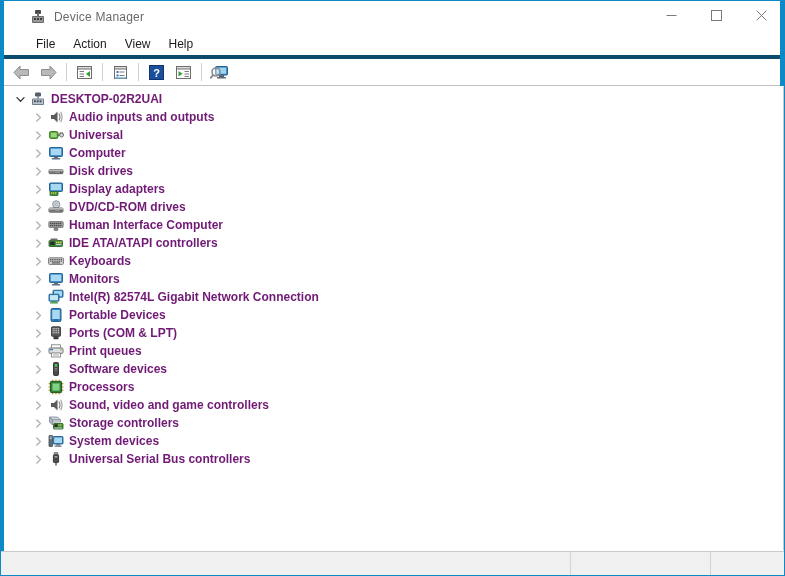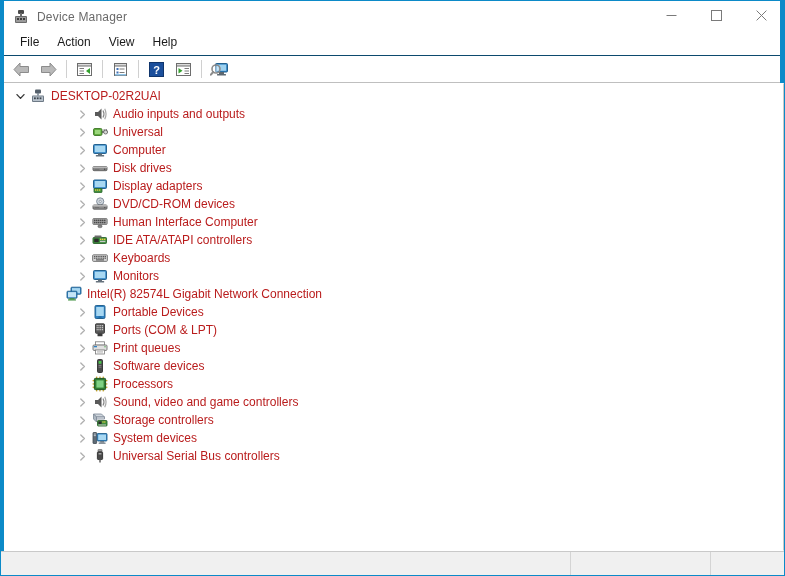--- a/index.html
+++ b/index.html
@@ -35,21 +35,21 @@
     background: #ffffff;
     border-bottom: 1px solid #ffffff;
     display: flex;
     align-items: center;
     position: relative;
     margin-left: -1px;
   }
   #title-left {
     display: flex;
     align-items: center;
-    padding-left: 9px;
+    padding-left: 26px;
     gap: 8px;
   }
   #app-icon {
     width: 16px;
     height: 16px;
     position: relative;
     flex: 0 0 auto;
   }
   #title-text {
     font-size: 12px;
@@ -73,23 +73,23 @@
     cursor: default;
   }
   .win-btn svg { display: block; }
 
   
   #menubar {
     height: 22px;
     min-height: 22px;
     background: #ffffff;
     display: flex;
-    align-items: flex-start;
-    padding-left: 7px;
-    border-bottom: 1px solid #0c4a6e;
+    align-items: center;
+    padding-left: 23px;
+    border-bottom: 4px solid #0c4a6e;
     margin-left: -1px;
   }
   .menu-item {
     font-size: 12px;
     color: #1a1a1a;
     padding: 2px 9px 3px 9px;
     cursor: default;
     white-space: nowrap;
   }
 
@@ -154,27 +154,28 @@
     width: 20px;
     height: 18px;
     flex: 0 0 20px;
     display: flex;
     align-items: center;
     justify-content: center;
   }
   .icon-box svg { display: block; }
   .label-box {
     font-size: 12px;
-    color: #b91c1c;
+    color: #701a75;
     padding: 0 3px;
     line-height: 16px;
+    font-weight: bold;
   }
   .lvl0 { padding-left: 7px; }
-  .lvl1 { padding-left: 25px; margin-left: 44px; }
-  .lvl2 { padding-left: 43px; }
+  .lvl1 { padding-left: 25px; }
+  .lvl2 { padding-left: 25px; }
 
   
   #statusbar {
     height: 23px;
     min-height: 23px;
     background: #f0f0f0;
     border-top: 1px solid #c9c9c9;
     display: flex;
     margin-left: -4px;
     margin-right: -4px;
@@ -430,21 +431,21 @@
           <span class="icon-box">
             <svg width="16" height="16" viewBox="0 0 16 16">
       <circle cx="8.2" cy="5.4" r="3.6" fill="#cfd6dd" stroke="#7b8794" stroke-width="0.9"></circle>
       <circle cx="8.2" cy="5.4" r="1.1" fill="#ffffff" stroke="#7b8794" stroke-width="0.7"></circle>
       <rect x="1" y="9" width="14" height="4.2" rx="1" fill="#8a8a8a" stroke="#5e5e5e" stroke-width="0.9"></rect>
       <rect x="1" y="9" width="14" height="1.5" fill="#b8b8b8"></rect>
       <circle cx="12.8" cy="11.6" r="0.7" fill="#4a4a4a"></circle>
       <rect x="2.6" y="11.2" width="4.6" height="0.8" fill="#6b6b6b"></rect>
     </svg>
           </span>
-          <span class="label-box">DVD/CD-ROM devices</span>
+          <span class="label-box">DVD/CD-ROM drives</span>
         </div>
         <div class="node lvl1">
           <span class="chev">
             <svg width="9" height="9" viewBox="0 0 9 9">
     <polyline points="2.8,1 6.4,4.5 2.8,8" fill="none" stroke="#b0b0b0" stroke-width="1.35" stroke-linecap="round" stroke-linejoin="round"></polyline>
   </svg>
           </span>
           <span class="icon-box">
             <svg width="16" height="16" viewBox="0 0 16 16">
       <rect x="0.8" y="4.5" width="14.4" height="6" rx="1" fill="#a8a8a8" stroke="#707070" stroke-width="0.8"></rect>

